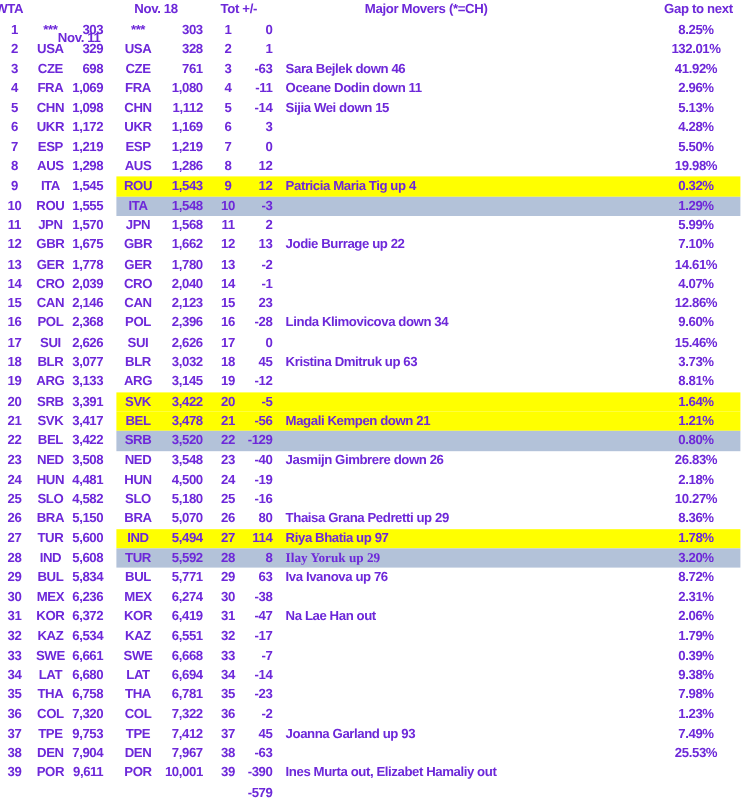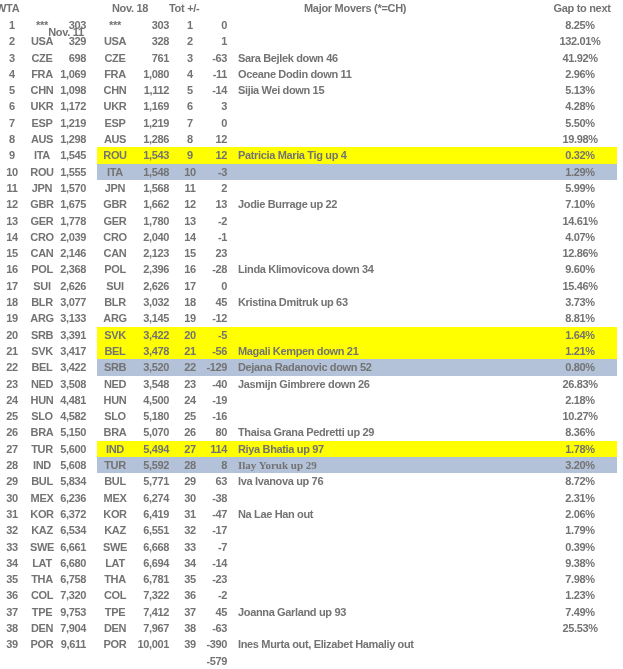--- a/index.html
+++ b/index.html
@@ -2,21 +2,21 @@
 <html><head>
 <meta charset="utf-8">
 <style>
   html,body { margin:0; padding:0; background:#fff; }
   #sheet {
     position:relative;
     width:623px; height:669px;
     background:#ffffff;
     font-family:"Liberation Sans", sans-serif;
     font-weight:bold;
-    color:#737373;
+    color:#6d28d9;
     overflow:hidden;
   }
   .hdr-row { position:relative; height:17px; }
   .hdr-cell {
     position:absolute; top:0; height:17px; line-height:17px;
     font-size:11px; letter-spacing:-0.3px; white-space:nowrap;
   }
   #rows { position:absolute; top:17px; left:0; width:623px; }
   .row { position:relative; height:16.3px; }
   .hl-band {
@@ -35,21 +35,21 @@
   .c-cc2    { left:97px;  width:36px;  text-align:center; }
   .c-v2     { left:125px; width:44px;  text-align:right; }
   .c-rank2  { left:178px; width:24px;  text-align:center; }
   .c-pm     { left:193px; width:34px;  text-align:right; }
   .c-mover  { left:238px; width:292px; text-align:left; }
   .c-gap    { left:530px; width:100px; text-align:center; }
   .mover-serif { font-family:"Liberation Serif", serif; letter-spacing:0; }
   .h-wta    { left:-4px;  width:30px;  text-align:left; }
   .h-nov11  { left:36px;  width:60px;  text-align:center;margin-top:24px; }
   .h-nov18  { left:100px; width:60px;  text-align:center; }
-  .h-tot    { left:169px; width:60px;  text-align:left; }
+  .h-tot    { left:169px; width:60px;  text-align:center; }
   .h-movers { left:304px; width:200px; }
   .h-gap    { left:532px; width:100px; text-align:center; }
 </style>
 </head>
 <body>
 
 <div id="sheet" style="--hl-yellow: #FFFF00; --hl-blue: #B3C2D9;">
   <div class="hdr-row">
     <div class="hdr-cell h-wta">WTA</div>
     <div class="hdr-cell h-nov11">Nov. 11</div>
@@ -314,21 +314,20 @@
     </div>
       <div class="row hl-b">
       <div class="hl-band"></div>
       <div class="cell c-rank">22</div>
       <div class="cell c-cc1">BEL</div>
       <div class="cell c-v1">3,422</div>
       <div class="cell c-cc2">SRB</div>
       <div class="cell c-v2">3,520</div>
       <div class="cell c-rank2">22</div>
       <div class="cell c-pm">-129</div>
-      <div class="cell c-mover">Dejana Radanovic down 52</div>
       <div class="cell c-gap">0.80%</div>
     </div>
       <div class="row">
 
       <div class="cell c-rank">23</div>
       <div class="cell c-cc1">NED</div>
       <div class="cell c-v1">3,508</div>
       <div class="cell c-cc2">NED</div>
       <div class="cell c-v2">3,548</div>
       <div class="cell c-rank2">23</div>

